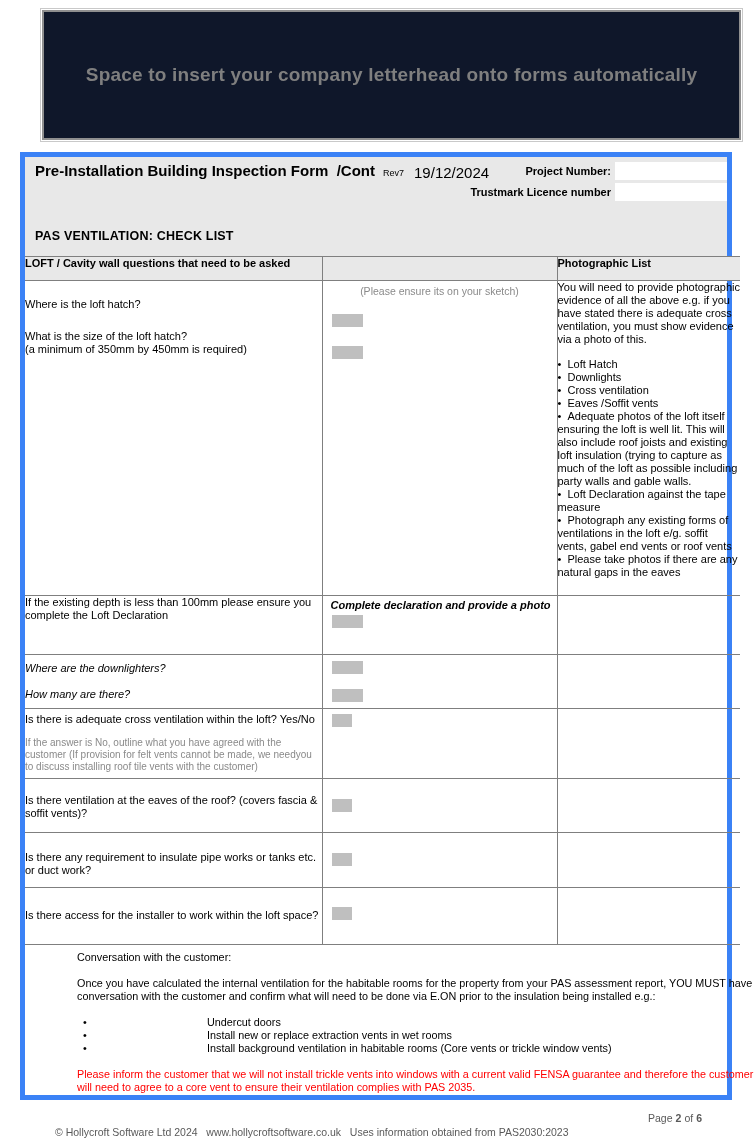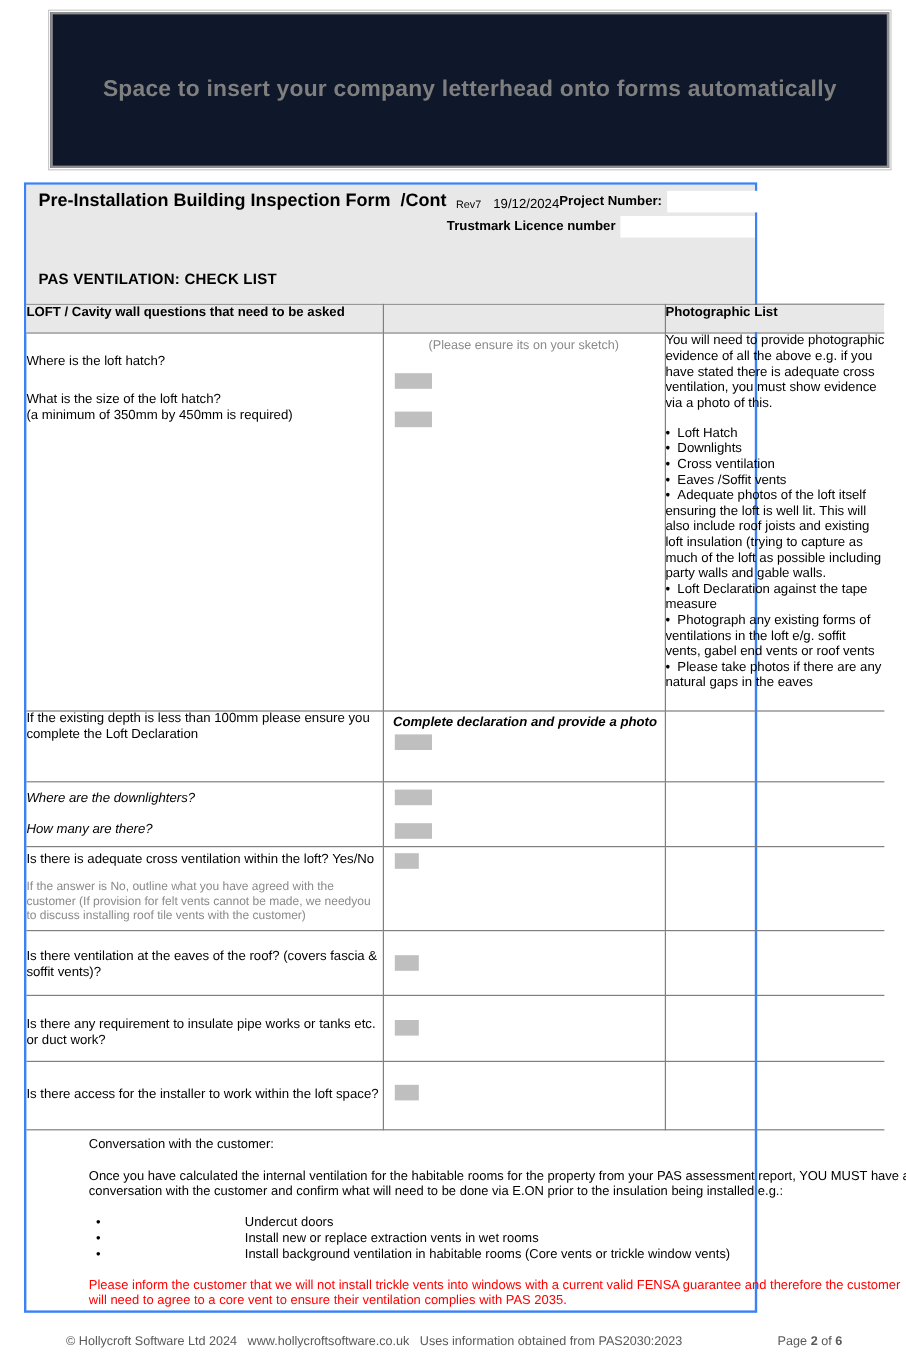--- a/index.html
+++ b/index.html
@@ -12,30 +12,30 @@
   .letterhead{
     position:absolute;left:42px;top:10px;width:695px;height:126px;
     border:2px solid #8f8f8f;outline:1px solid #c9c9c9;outline-offset:1px;
     display:flex;align-items:center;justify-content:center;background:#0f172a;
   }
   .letterhead-text{
     font-size:19px;font-weight:bold;color:#7f7f7f;letter-spacing:0.2px;
   }
   
   .main{
-    position:absolute;left:20px;top:152px;width:611px;box-sizing:border-box;
-    border:2px solid #3b82f6;background:#fff;
+    position:absolute;left:20px;top:152px;width:712px;box-sizing:border-box;
+    border:5px solid #3b82f6;background:#fff;
   }
   
   .form-header{background:#e8e8e8;height:99px;box-sizing:border-box;position:relative;}
   .hdr-row{display:flex;align-items:center;height:21px;}
   .hdr-row1{padding-top:3px;}
   .form-title{font-size:15px;font-weight:bold;padding-left:10px;white-space:pre;}
   .rev{font-size:9px;margin-left:8px;padding-top:4px;}
-  .rev-date{font-size:11px;margin-left:10px;padding-top:4px;}
+  .rev-date{font-size:15px;margin-left:10px;padding-top:4px;}
   .hdr-spacer{flex:1;}
   .hdr-label{font-size:11px;font-weight:bold;margin-right:4px;white-space:nowrap;}
   .hdr-field{width:112px;height:18px;background:#ffffff;flex:0 0 112px;}
   .section-title{
     position:absolute;left:10px;top:72px;font-size:12.5px;font-weight:bold;letter-spacing:0.2px;
   }
   
   table.check{border-collapse:collapse;width:715px;table-layout:fixed;}
   table.check td{
     border:1px solid #7f7f7f;vertical-align:top;box-sizing:border-box;
@@ -60,21 +60,21 @@
   .pl-bullet::before{content:"\2022\00a0\00a0";}
   
   .conversation{padding:6px 10px 0 8px;font-size:10.8px;line-height:13px;box-sizing:border-box;height:150px;margin-left:44px;}
   .conv-title{margin-bottom:13px;}
   .conv-body{margin-bottom:13px;width:690px;}
   .conv-bullet{display:flex;}
   .cb-dot{flex:0 0 124px;padding-left:6px;}
   .conv-warning{color:#ff0000;margin-top:13px;width:690px;}
   
   .footer{position:absolute;left:0;top:1112px;width:755px;font-size:10.5px;color:#595959;}
-  .footer-left{position:absolute;left:55px;top:0;white-space:pre;}
+  .footer-left{position:absolute;left:55px;top:14px;white-space:pre;}
   .footer-page{position:absolute;left:648px;top:0;}
   .footer-page b{font-weight:bold;}
   .sp{margin-right:3px;}
 </style>
 </head>
 <body>
 
 <div class="letterhead">
   <span class="letterhead-text">Space to insert your company letterhead onto forms automatically</span>
 </div>

